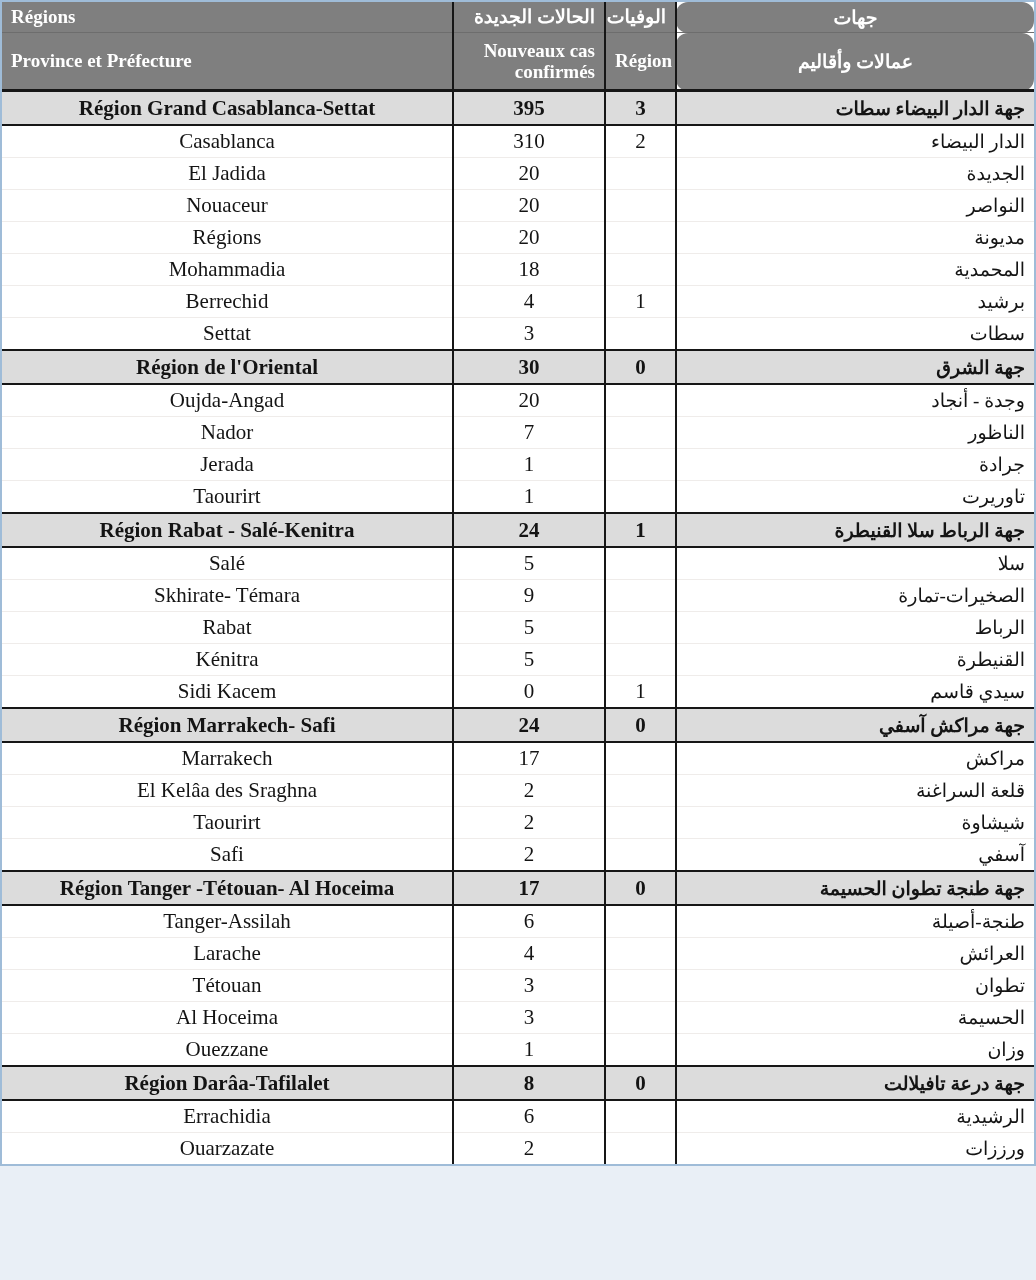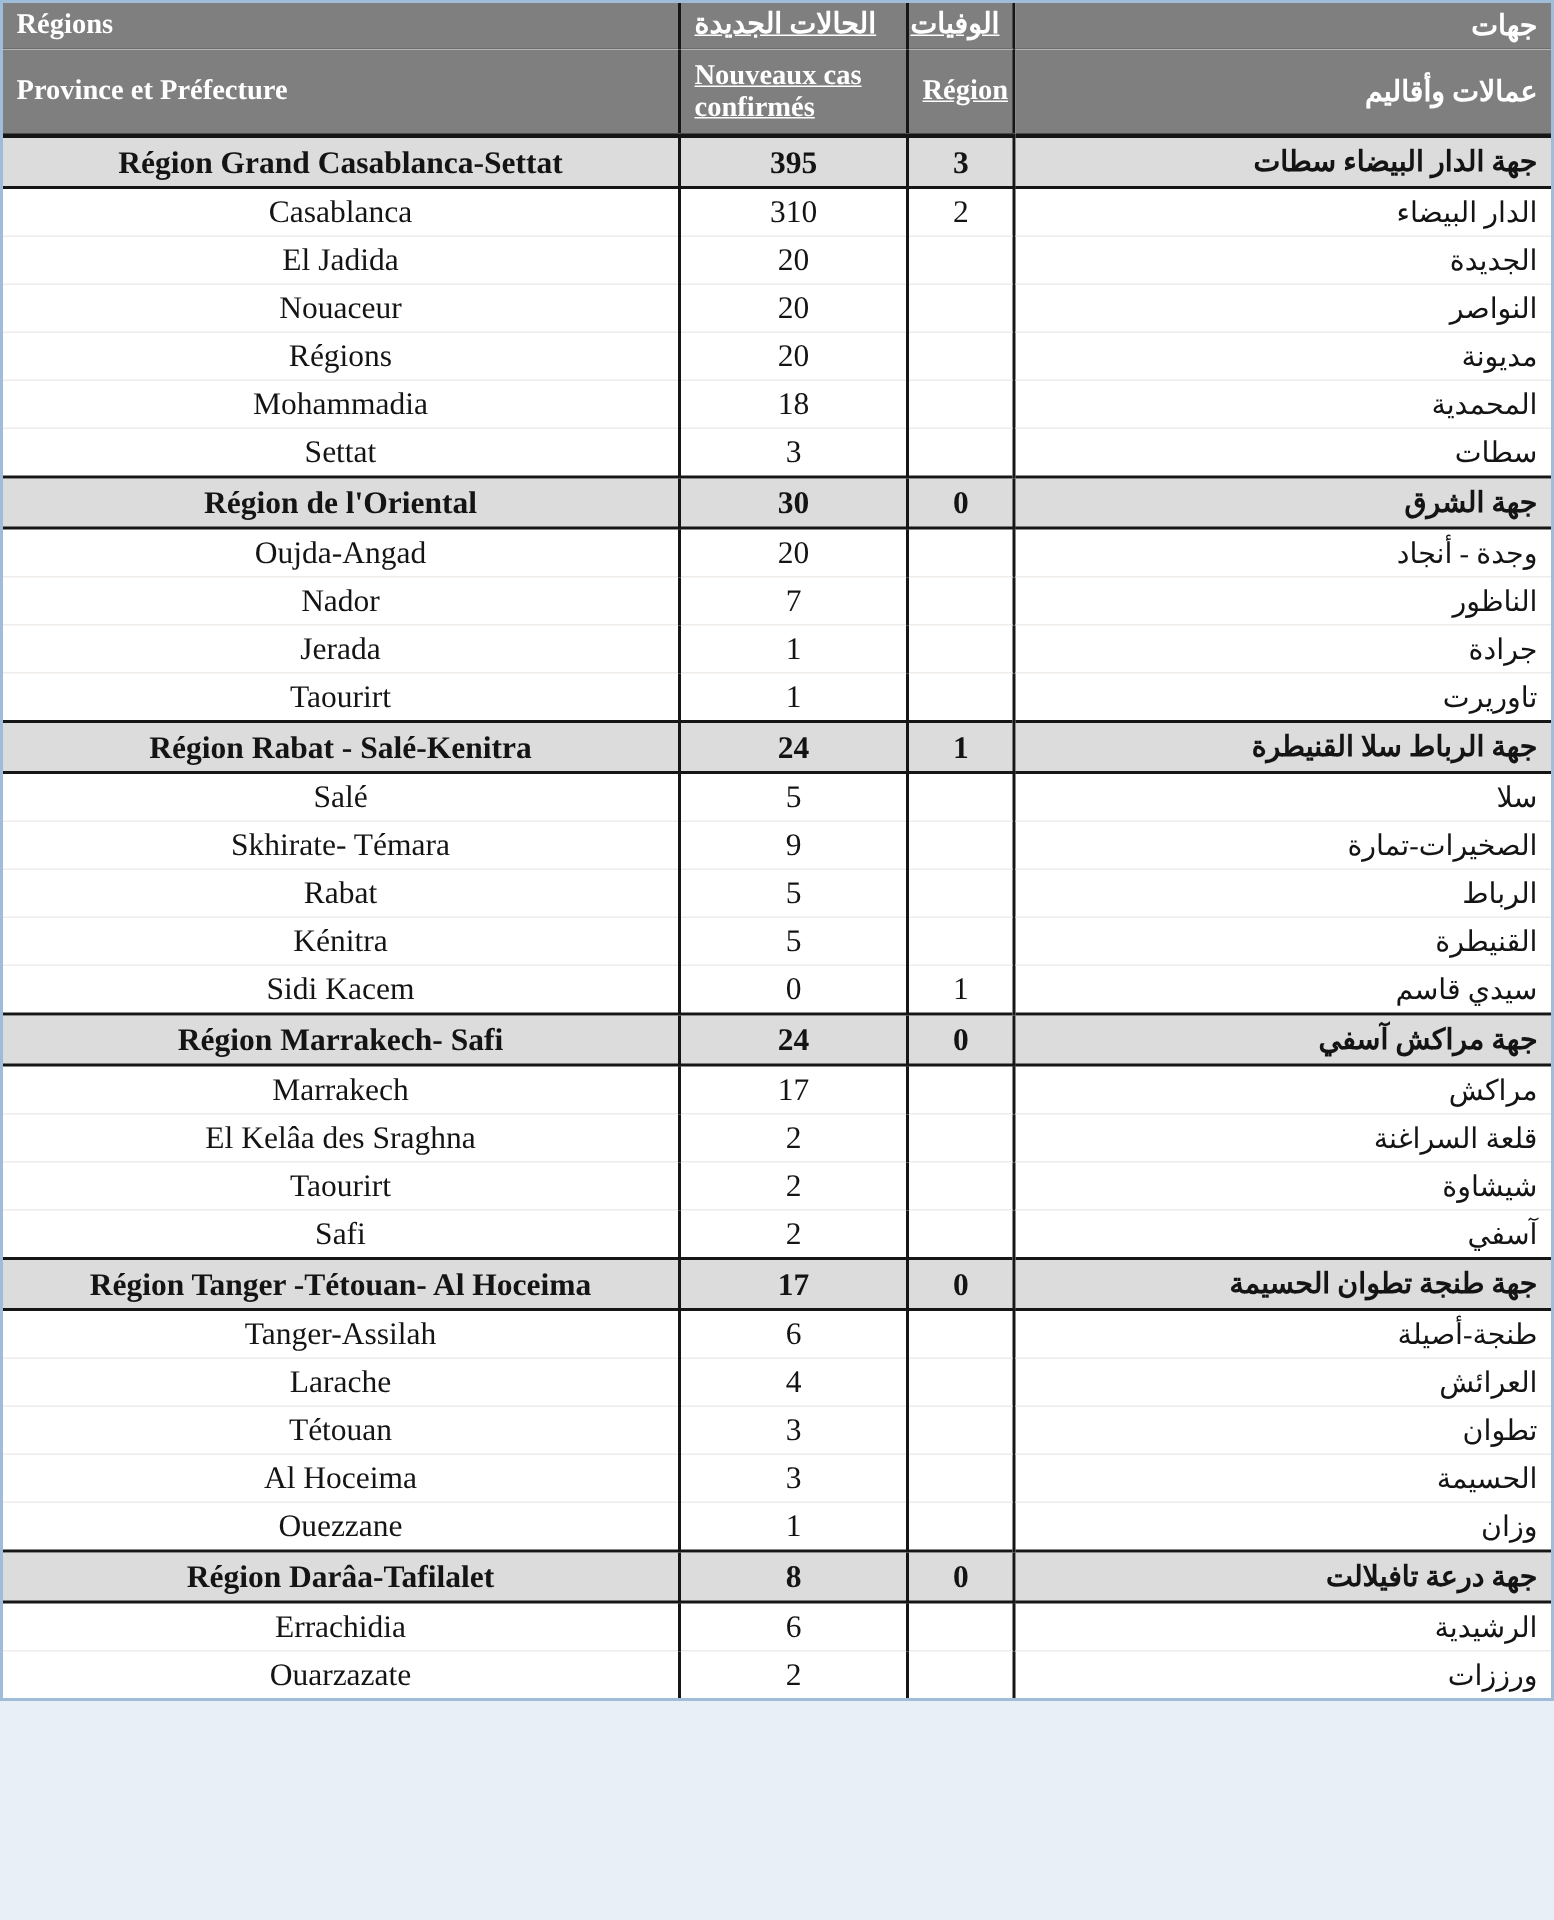--- a/index.html
+++ b/index.html
@@ -49,22 +49,22 @@
   }
 
   thead th{
     background:var(--header-bg);
     color:var(--header-fg);
     font-weight:bold;
     text-align:left;
   }
   thead tr.h1 th{height:30px;font-size:19px;border-bottom:1px solid #6d6d6d;}
   thead tr.h2 th{height:56px;font-size:19px;border-bottom:3px solid var(--grid-dark);}
-  thead th.c-num{text-align:left;white-space:normal;line-height:1.12;text-decoration:underline;}
-  thead th.c-ar{text-align:right;font-size:18px;}
+  thead th.c-num{text-align:right;white-space:normal;line-height:1.12;}
+  thead th.c-ar{text-align:center;font-size:18px;border-radius:12px;}
 
   tbody td{font-size:21px;height:31px;}
   tbody tr.province-row td{border-top:1px solid var(--row-sep);}
   tbody tr.region-row td{
     background:var(--region-bg);
     font-weight:bold;
     font-size:21px;
     height:32px;
     border-top:2px solid var(--grid-dark);
     border-bottom:2px solid var(--grid-dark);
@@ -130,20 +130,26 @@
           <td class="c-num"></td>
           <td class="c-ar" dir="rtl">مديونة</td>
         </tr>
         <tr class="province-row">
           <td class="c-name">Mohammadia</td>
           <td class="c-num">18</td>
           <td class="c-num"></td>
           <td class="c-ar" dir="rtl">المحمدية</td>
         </tr>
         <tr class="province-row">
+          <td class="c-name">Berrechid</td>
+          <td class="c-num">4</td>
+          <td class="c-num">1</td>
+          <td class="c-ar" dir="rtl">برشيد</td>
+        </tr>
+        <tr class="province-row">
           <td class="c-name">Settat</td>
           <td class="c-num">3</td>
           <td class="c-num"></td>
           <td class="c-ar" dir="rtl">سطات</td>
         </tr>
         <tr class="region-row">
           <td class="c-name">Région de l'Oriental</td>
           <td class="c-num">30</td>
           <td class="c-num">0</td>
           <td class="c-ar" dir="rtl">جهة الشرق</td>

